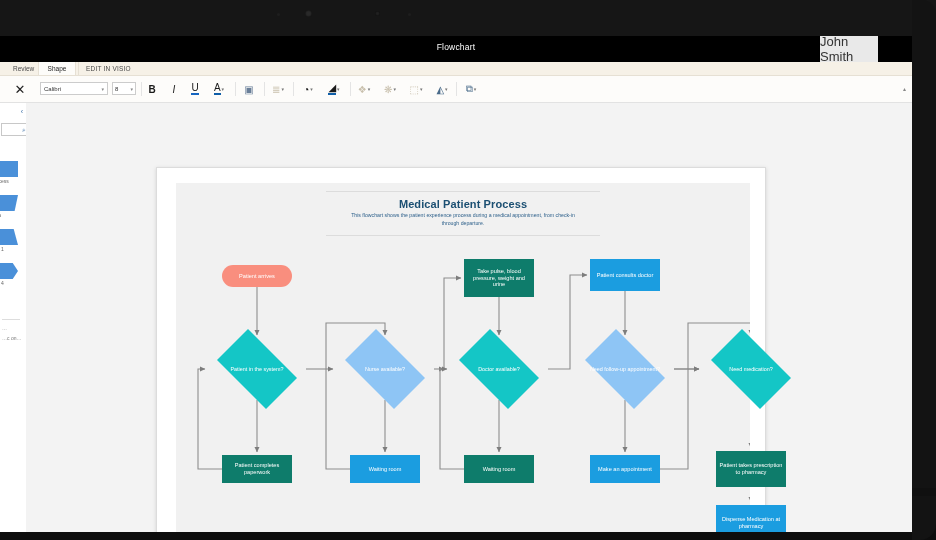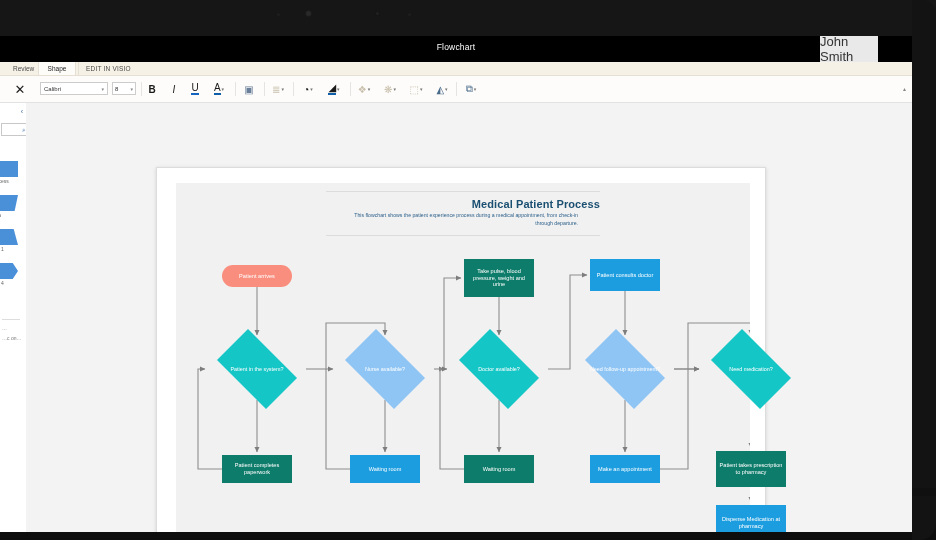--- a/index.html
+++ b/index.html
@@ -96,21 +96,21 @@
         justify-content:center;text-align:center;color:#fff;line-height:1.25;}
   .node .t{padding:0 3px;}
   .rectn{font-size:5.6px;}
   .termn{border-radius:12px;font-size:5.6px;}
   .diamond{font-size:5.4px;}
   .diamond .dshape{position:absolute;left:0;top:0;width:100%;height:100%;
                    transform:rotate(45deg) scale(.707);}
   .diamond .t{position:relative;z-index:2;}
 
   
-  .titleblock{position:absolute;text-align:right;}
+  .titleblock{position:absolute;text-align:center;}
   .tb-rule{height:1px;background:#dcdcdc;}
   .tb-h1{color:#1b4f72;font-size:11px;font-weight:bold;letter-spacing:.1px;}
   .tb-sub{color:#2c5f8a;font-size:5.2px;line-height:1.5;margin-top:2px;}
 </style>
 </head>
 <body>
 
 <div id="root">
   <div class="bezel">
     <div class="bezel-top">

